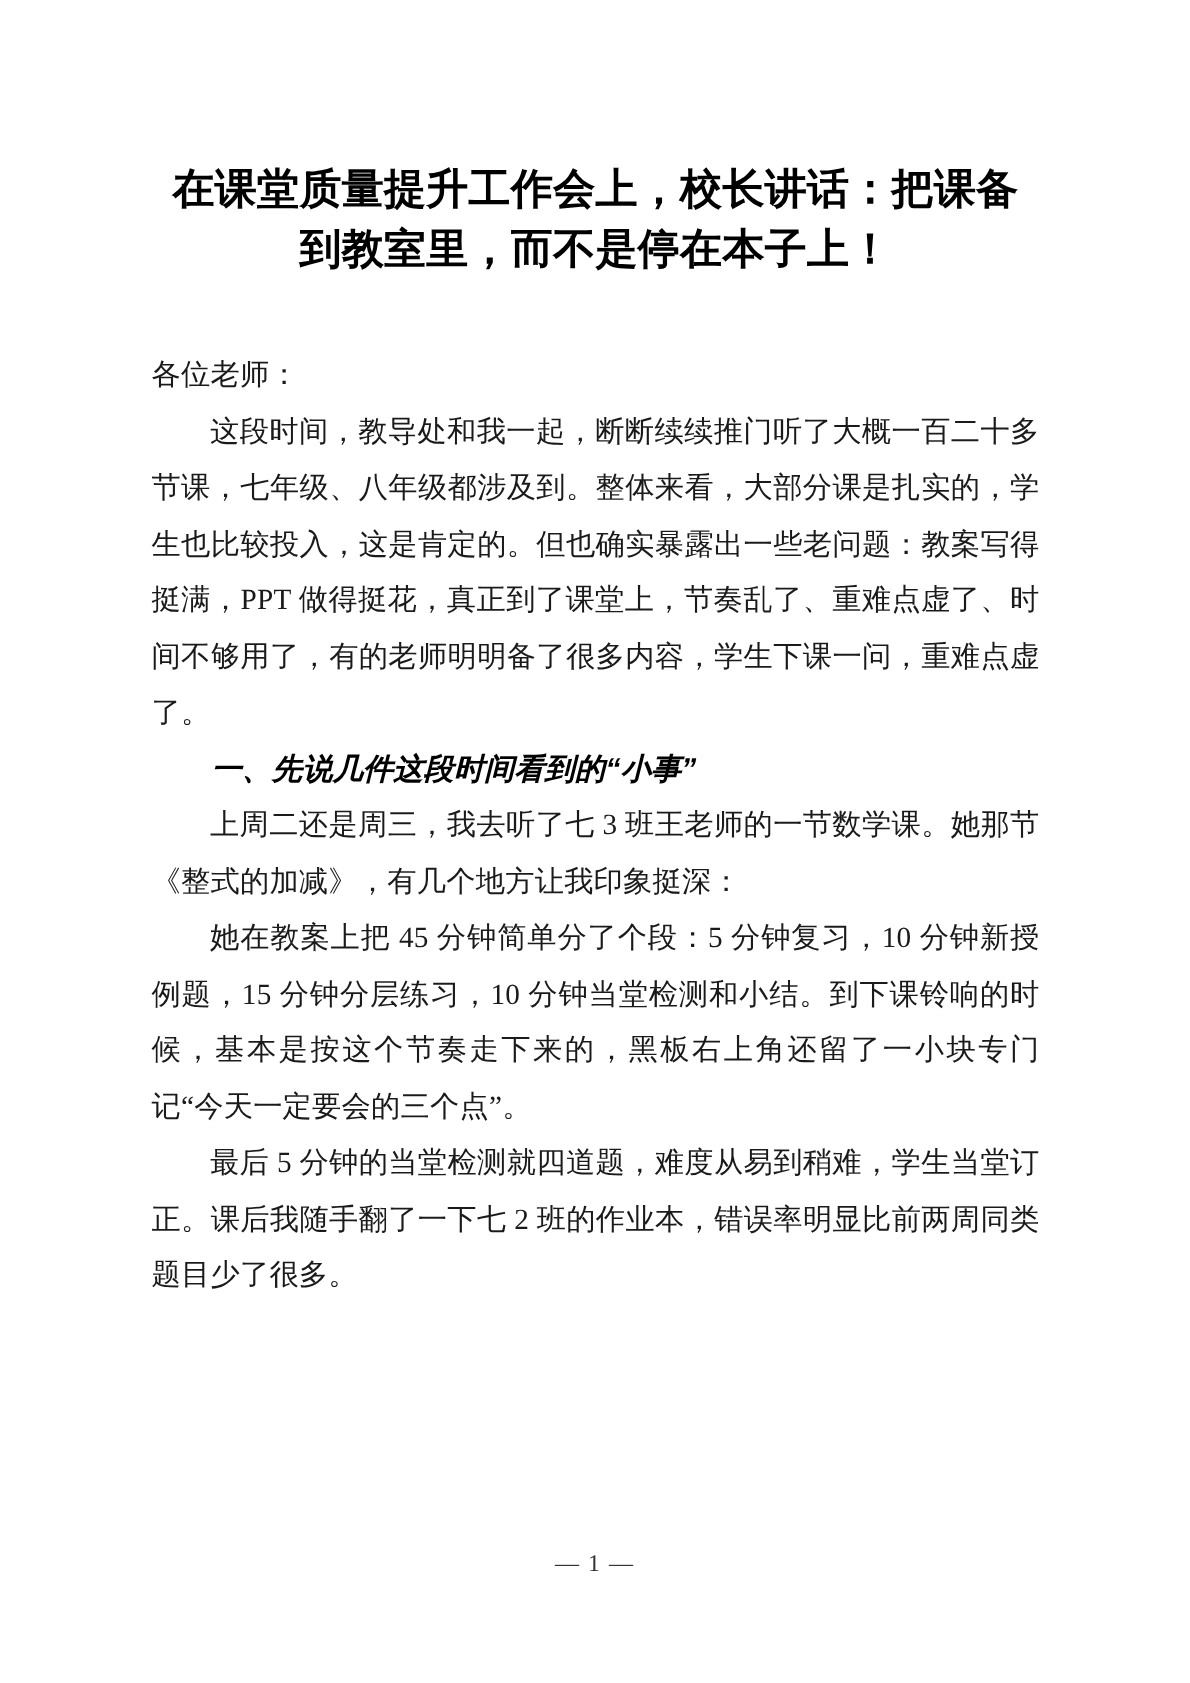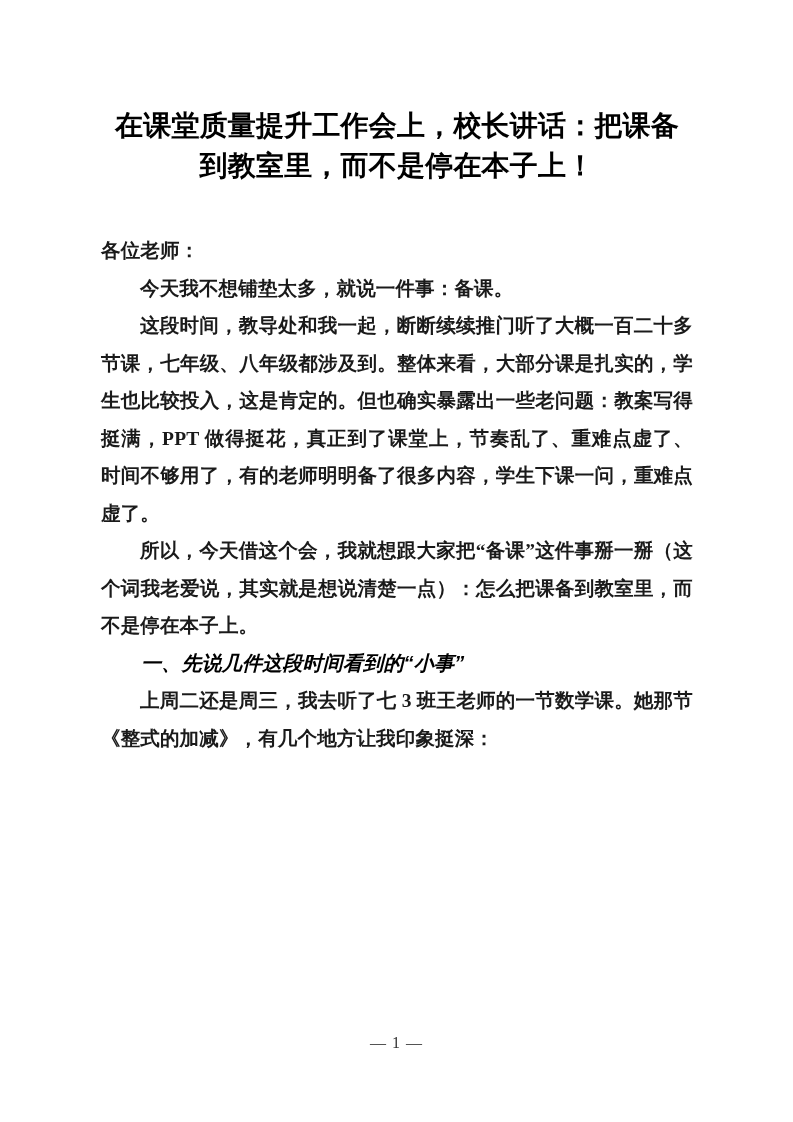--- a/index.html
+++ b/index.html
@@ -46,21 +46,20 @@
     font-family: "Liberation Serif", "DejaVu Serif", serif;
     font-size: 19.5px;
     line-height: 37.5px;
     color: #1a1a1a;
     text-align: justify;
     text-justify: inter-ideograph;
     margin: 0;
     text-indent: 2em;
     word-break: break-all;
     letter-spacing: 0.15px;
-    font-weight: bold;
   }
 
   .para.flush {
     text-indent: 0;
   }
 
   
   .body-start {
     margin-top: 46px;
   }
@@ -97,29 +96,29 @@
 <body>
 
 <div class="page">
 
   <div class="content">
 
     <h1 class="doc-title">在课堂质量提升工作会上，校长讲话：把课备到教室里，而不是停在本子上！</h1>
 
     <p class="para flush body-start">各位老师：</p>
 
-    <p class="para">今天我不想铺垫太多，就说一件事：备课。</p>
 
     <p class="para">这段时间，教导处和我一起，断断续续推门听了大概一百二十多节课，七年级、八年级都涉及到。整体来看，大部分课是扎实的，学生也比较投入，这是肯定的。但也确实暴露出一些老问题：教案写得挺满，PPT 做得挺花，真正到了课堂上，节奏乱了、重难点虚了、时间不够用了，有的老师明明备了很多内容，学生下课一问，重难点虚了。</p>
 
-    <p class="para">所以，今天借这个会，我就想跟大家把“备课”这件事掰一掰（这个词我老爱说，其实就是想说清楚一点）：怎么把课备到教室里，而不是停在本子上。</p>
 
     <h2 class="section-heading">一、先说几件这段时间看到的“小事”</h2>
 
     <p class="para">上周二还是周三，我去听了七 3 班王老师的一节数学课。她那节《整式的加减》，有几个地方让我印象挺深：</p>
 
+    <p class="para">她在教案上把 45 分钟简单分了个段：5 分钟复习，10 分钟新授例题，15 分钟分层练习，10 分钟当堂检测和小结。到下课铃响的时候，基本是按这个节奏走下来的，黑板右上角还留了一小块专门记“今天一定要会的三个点”。</p>
 
+    <p class="para">最后 5 分钟的当堂检测就四道题，难度从易到稍难，学生当堂订正。课后我随手翻了一下七 2 班的作业本，错误率明显比前两周同类题目少了很多。</p>
 
   </div>
 
   <div class="footer">— 1 —</div>
 
 </div>
 
 </body></html>

